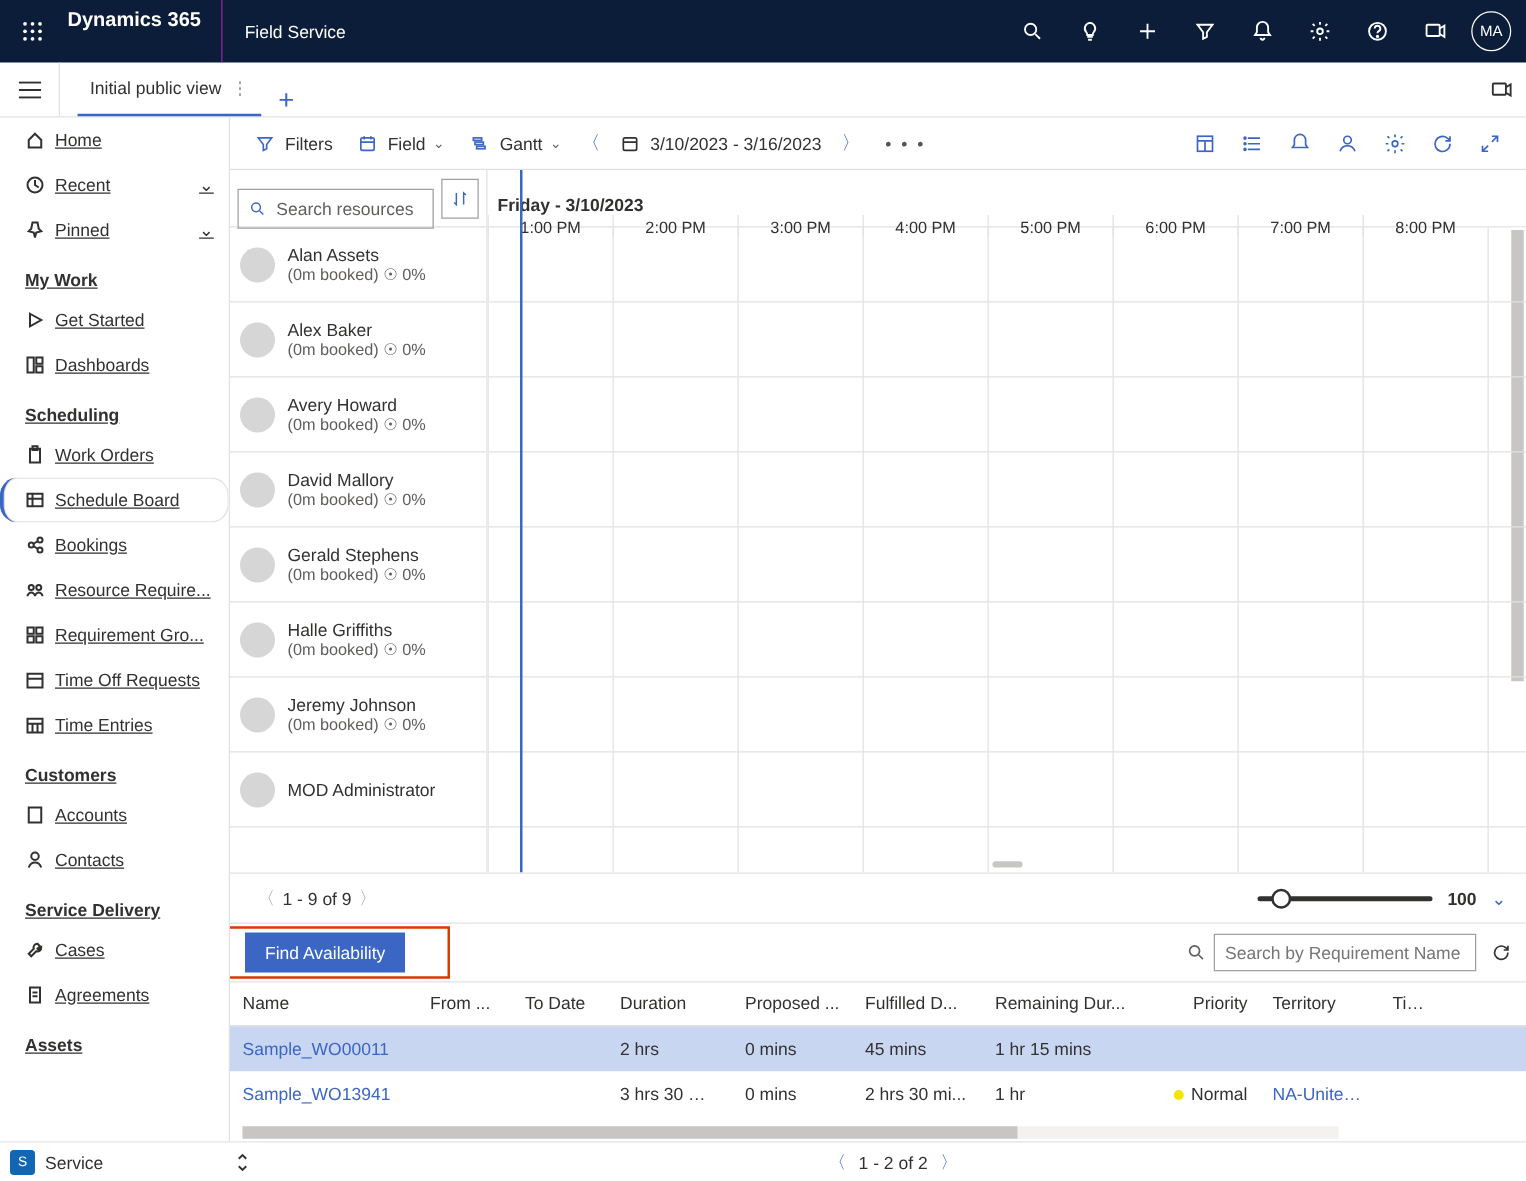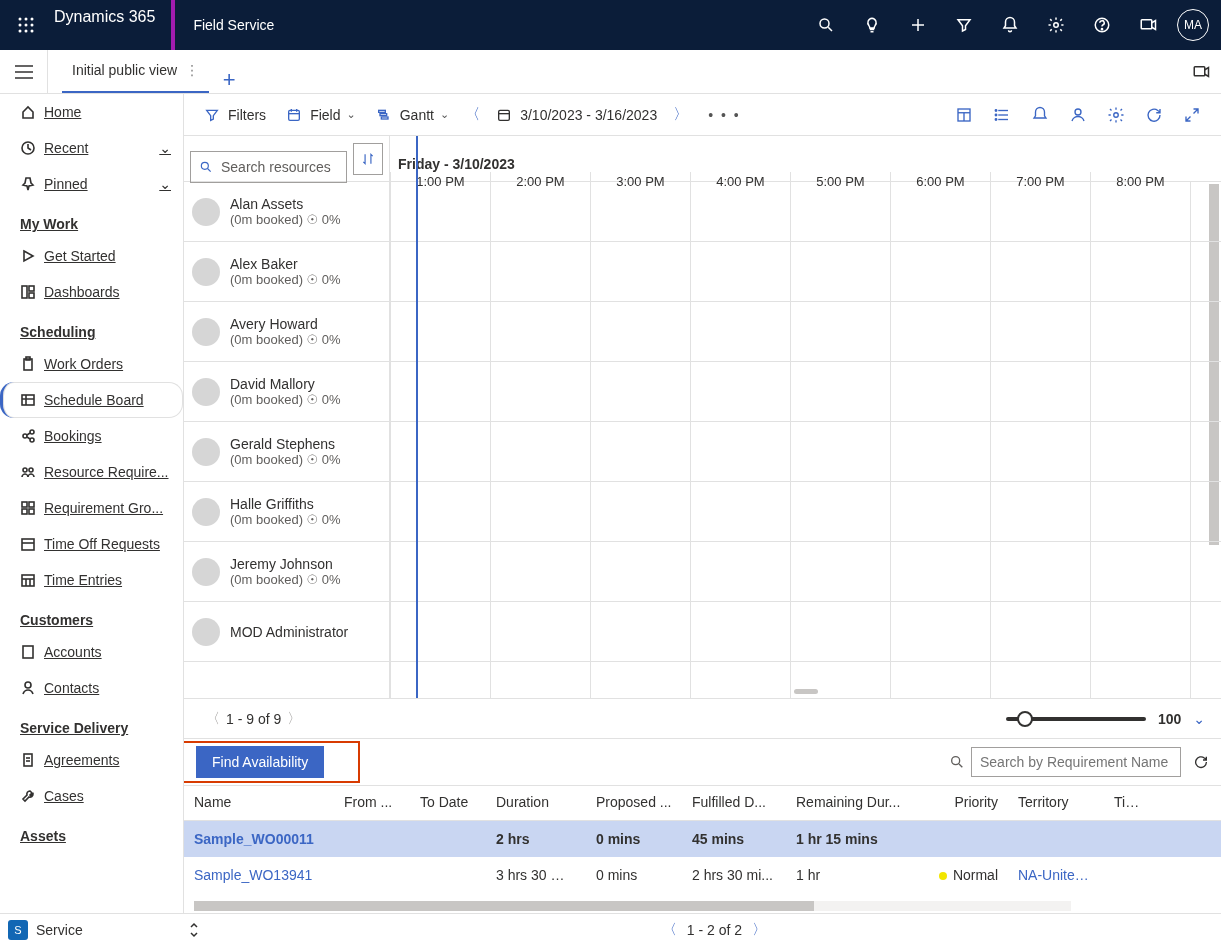--- a/index.html
+++ b/index.html
@@ -1,21 +1,21 @@
 <!DOCTYPE html>
 <html><head>
   <meta charset="utf-8">
   <style>
     * { box-sizing: border-box; margin: 0; padding: 0; font-family: "Segoe UI", Arial, sans-serif; }
     body { width: 1221px; height: 945px; overflow: hidden; background: #fff; color: #323130; font-size: 14px; }
 
     
     .topbar { height: 50px; background: #0b1d39; color: #fff; display: flex; align-items: center; padding: 0 6px; }
     .waffle { width: 40px; display:flex; justify-content:center; cursor:pointer; }
-    .brand { font-size: 16px; font-weight: 400; padding: 0 16px 16px 8px; border-right: 4px solid #a21caf; height: 100%; display:flex; align-items:center; }
+    .brand { font-size: 16px; font-weight: 700; padding: 0 16px 16px 8px; border-right: 1px solid #a21caf; height: 100%; display:flex; align-items:center; }
     .module { padding-left: 18px; font-size: 14px; }
     .top-spacer { flex: 1; }
     .top-icons { display:flex; }
     .top-icon { width: 46px; display:flex; justify-content:center; align-items:center; cursor:pointer; }
     .avatar-top { width: 32px; height: 32px; border: 1px solid #fff; border-radius: 50%; display:flex; align-items:center; justify-content:center; font-size:12px; margin: 0 6px 0 6px; }
 
     
     .row2 { height: 44px; display:flex; align-items:stretch; border-bottom: 1px solid #e1e1e1; }
     .ham { width: 48px; display:flex; align-items:center; justify-content:center; cursor:pointer; border-right: 1px solid #e1e1e1; }
     .tab-area { display:flex; align-items:flex-end; padding-left: 14px; }
@@ -89,21 +89,21 @@
     .find-btn { background:#3b66c4; color:#fff; border:none; padding: 8px 16px; font-size:14px; cursor:pointer; margin-left:6px; }
     .find-spacer { flex:1; }
     .req-search { height:30px; width:210px; border:1px solid #a19f9d; padding: 0 8px; font-size:14px; }
     .refresh { width:28px; display:flex; justify-content:center; cursor:pointer; margin-left:6px; }
 
     
     .req-table { flex: none; }
     .rt-head { display:flex; height: 36px; border-top:1px solid #e1e1e1; border-bottom:1px solid #e1e1e1; }
     .rt-cell { padding: 8px 10px; font-size:14px; white-space:nowrap; overflow:hidden; text-overflow:ellipsis; border-right: none; }
     .rt-row { display:flex; height: 36px; align-items:center; }
-    .rt-row.sel { background:#c9d6f2;font-weight:bold; }
+    .rt-row.sel { background:#c9d6f2; }
     .link { color:#3b66c4; cursor:pointer; }
     .pri-dot { display:inline-block; width:8px; height:8px; border-radius:50%; background:#f2e600; margin-right:6px; vertical-align:middle; }
     .cw-name { width:150px; } .cw-from { width:76px; } .cw-to { width:76px; } .cw-dur { width:100px; } .cw-prop { width:96px; } .cw-fulf { width:104px; } .cw-rem { width:126px; } .cw-pri { width:96px;text-align:right; } .cw-terr { width:96px; } .cw-time { width:50px; }
 
     .hscroll { height:16px; background:#fff; position:relative; margin-top:4px; }
     .hscroll-track { position:absolute; left:10px; right:150px; top:4px; height:10px; background:#f3f2f1; }
     .hscroll-thumb { position:absolute; left:10px; top:4px; height:10px; width:620px; background:#c8c6c4; }
 
     
     .switcher { position:fixed; left:0; bottom:0; width:208px; height:32px; border-top:1px solid #e1e1e1; display:flex; align-items:center; padding:0 8px; background:#fff; }
@@ -348,34 +348,34 @@
             <circle stroke="#323130" stroke-width="1.6" fill="none" cx="8" cy="5" r="3"></circle>
             <path stroke="#323130" stroke-width="1.6" fill="none" d="M3 14c1-3 3-4 5-4s4 1 5 4"></path>
           </svg>
         </span>
         <span>Contacts</span>
       </div>
       <div class="nav-header">Service Delivery</div>
       <div class="nav-item">
         <span class="ico">
           <svg width="16" height="16" viewBox="0 0 16 16">
+            <path stroke="#323130" stroke-width="1.6" fill="none" d="M10 3a3 3 0 0 0-3 4L3 11l2 2 4-4a3 3 0 0 0 4-3l-2 2-1-1 2-2z"></path>
+          </svg>
+        </span>
+        <span>Cases</span>
+      </div>
+      <div class="nav-item">
+        <span class="ico">
+          <svg width="16" height="16" viewBox="0 0 16 16">
             <rect stroke="#323130" stroke-width="1.6" fill="none" x="4" y="2" width="8" height="12"></rect>
             <line stroke="#323130" stroke-width="1.6" fill="none" x1="6" y1="6" x2="10" y2="6"></line>
             <line stroke="#323130" stroke-width="1.6" fill="none" x1="6" y1="9" x2="10" y2="9"></line>
           </svg>
         </span>
         <span>Agreements</span>
-      </div>
-      <div class="nav-item">
-        <span class="ico">
-          <svg width="16" height="16" viewBox="0 0 16 16">
-            <path stroke="#323130" stroke-width="1.6" fill="none" d="M10 3a3 3 0 0 0-3 4L3 11l2 2 4-4a3 3 0 0 0 4-3l-2 2-1-1 2-2z"></path>
-          </svg>
-        </span>
-        <span>Cases</span>
       </div>
       <div class="nav-header">Assets</div>
     </div>
 
   <div class="main">
     <div class="toolbar">
       <div class="tbtn">
         <svg width="16" height="16" viewBox="0 0 24 24" fill="none" stroke="#3b66c4" stroke-width="2" style="margin-right:8px">
             <path d="M4 5h16l-6 8v5l-4 2v-7L4 5z"></path>
           </svg>

